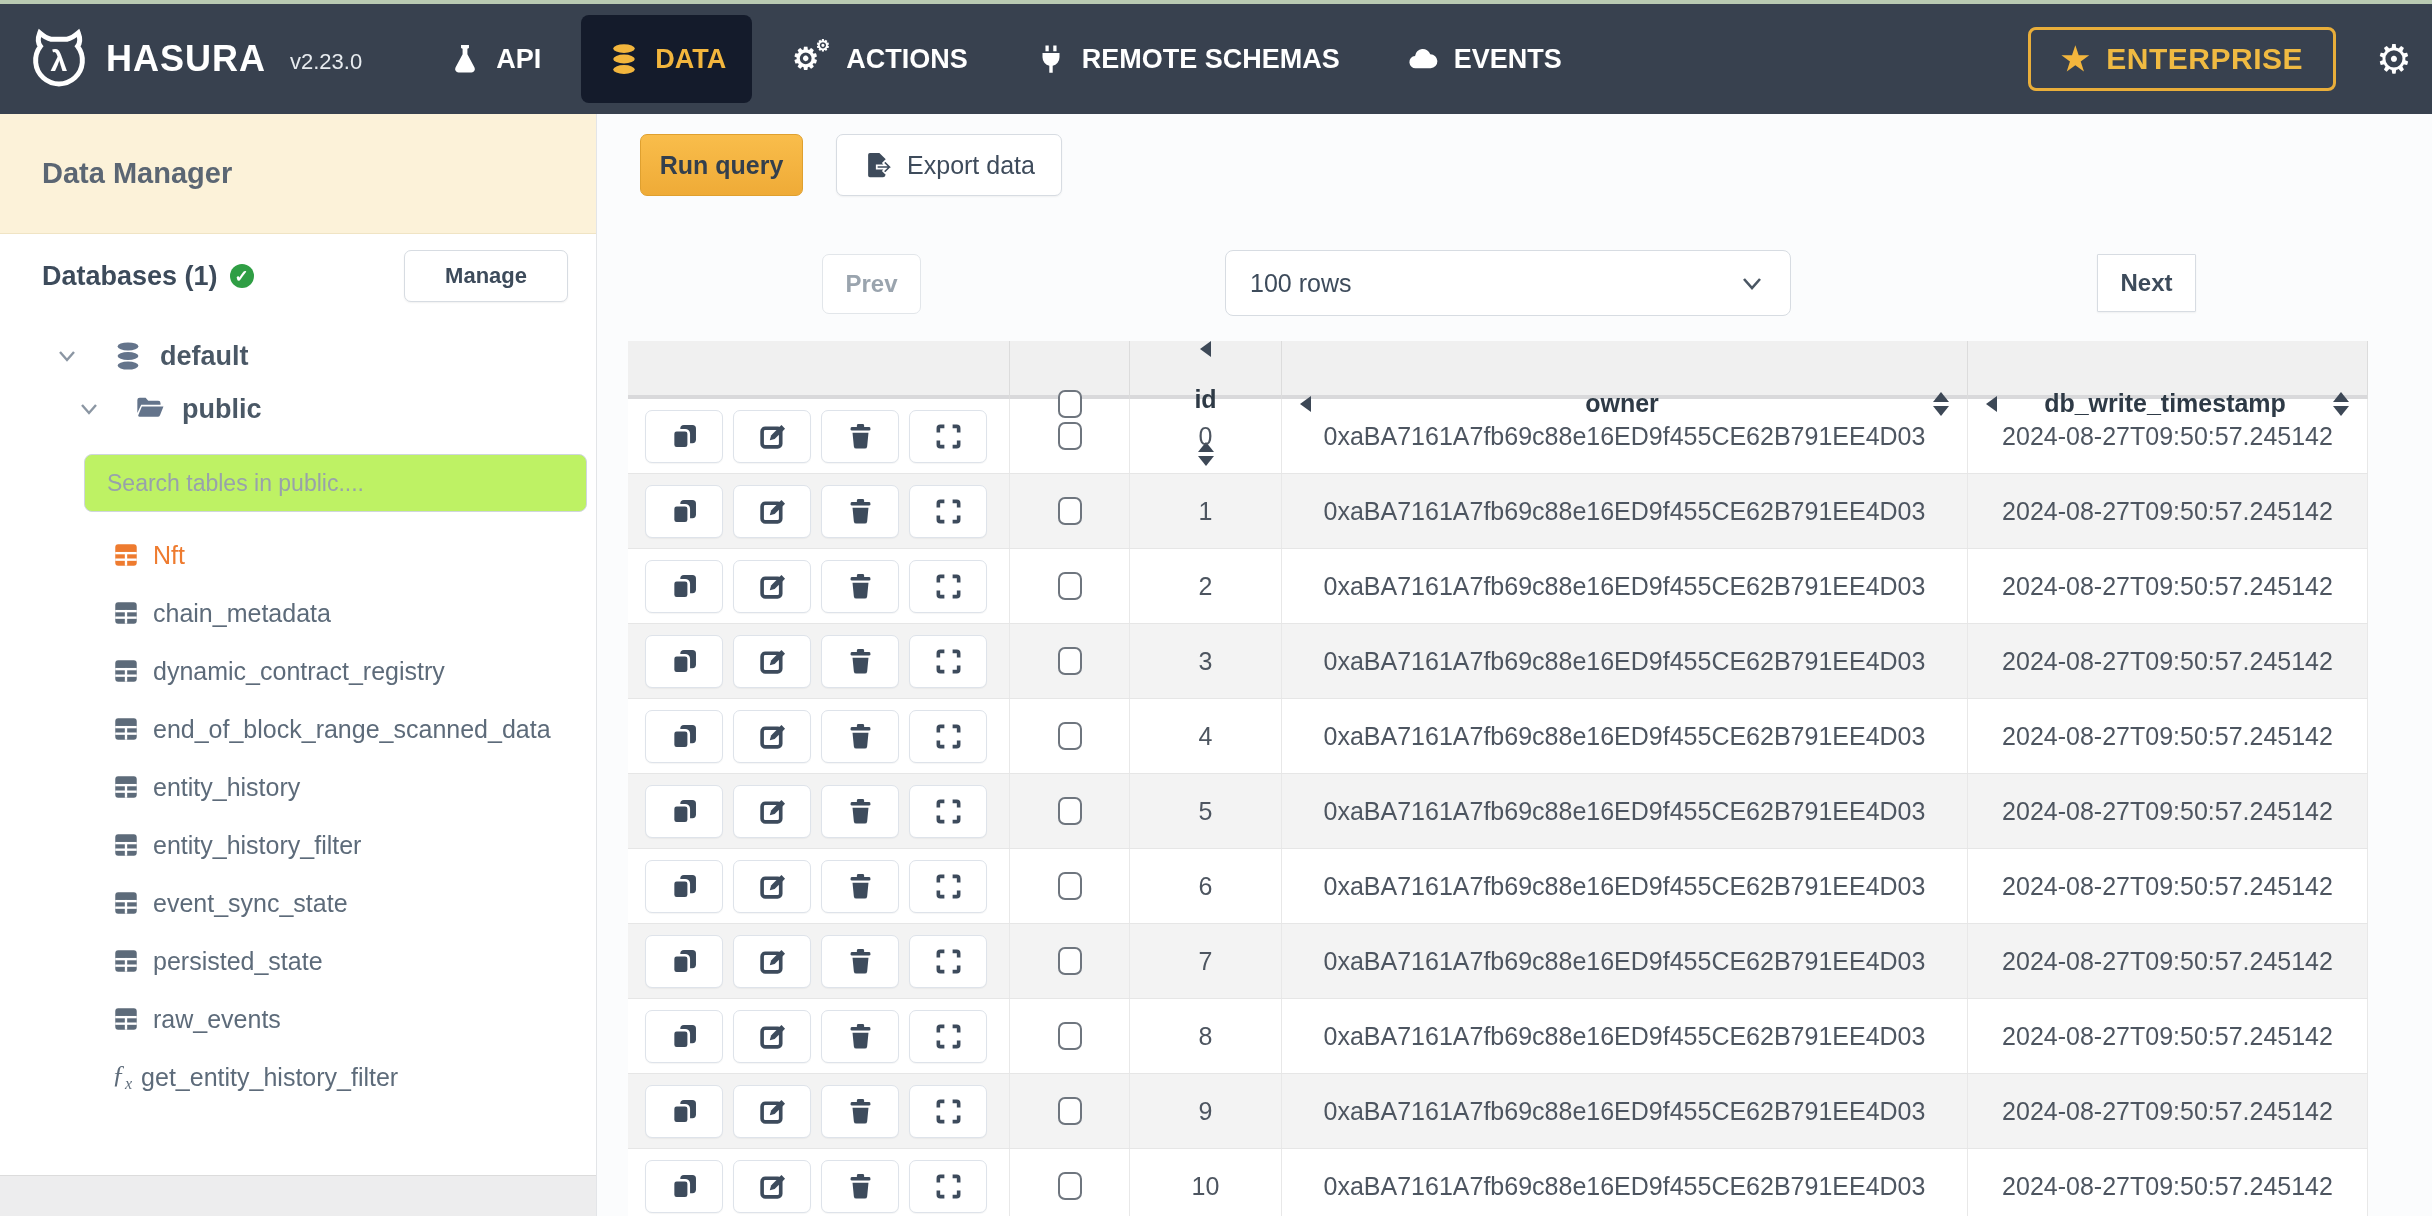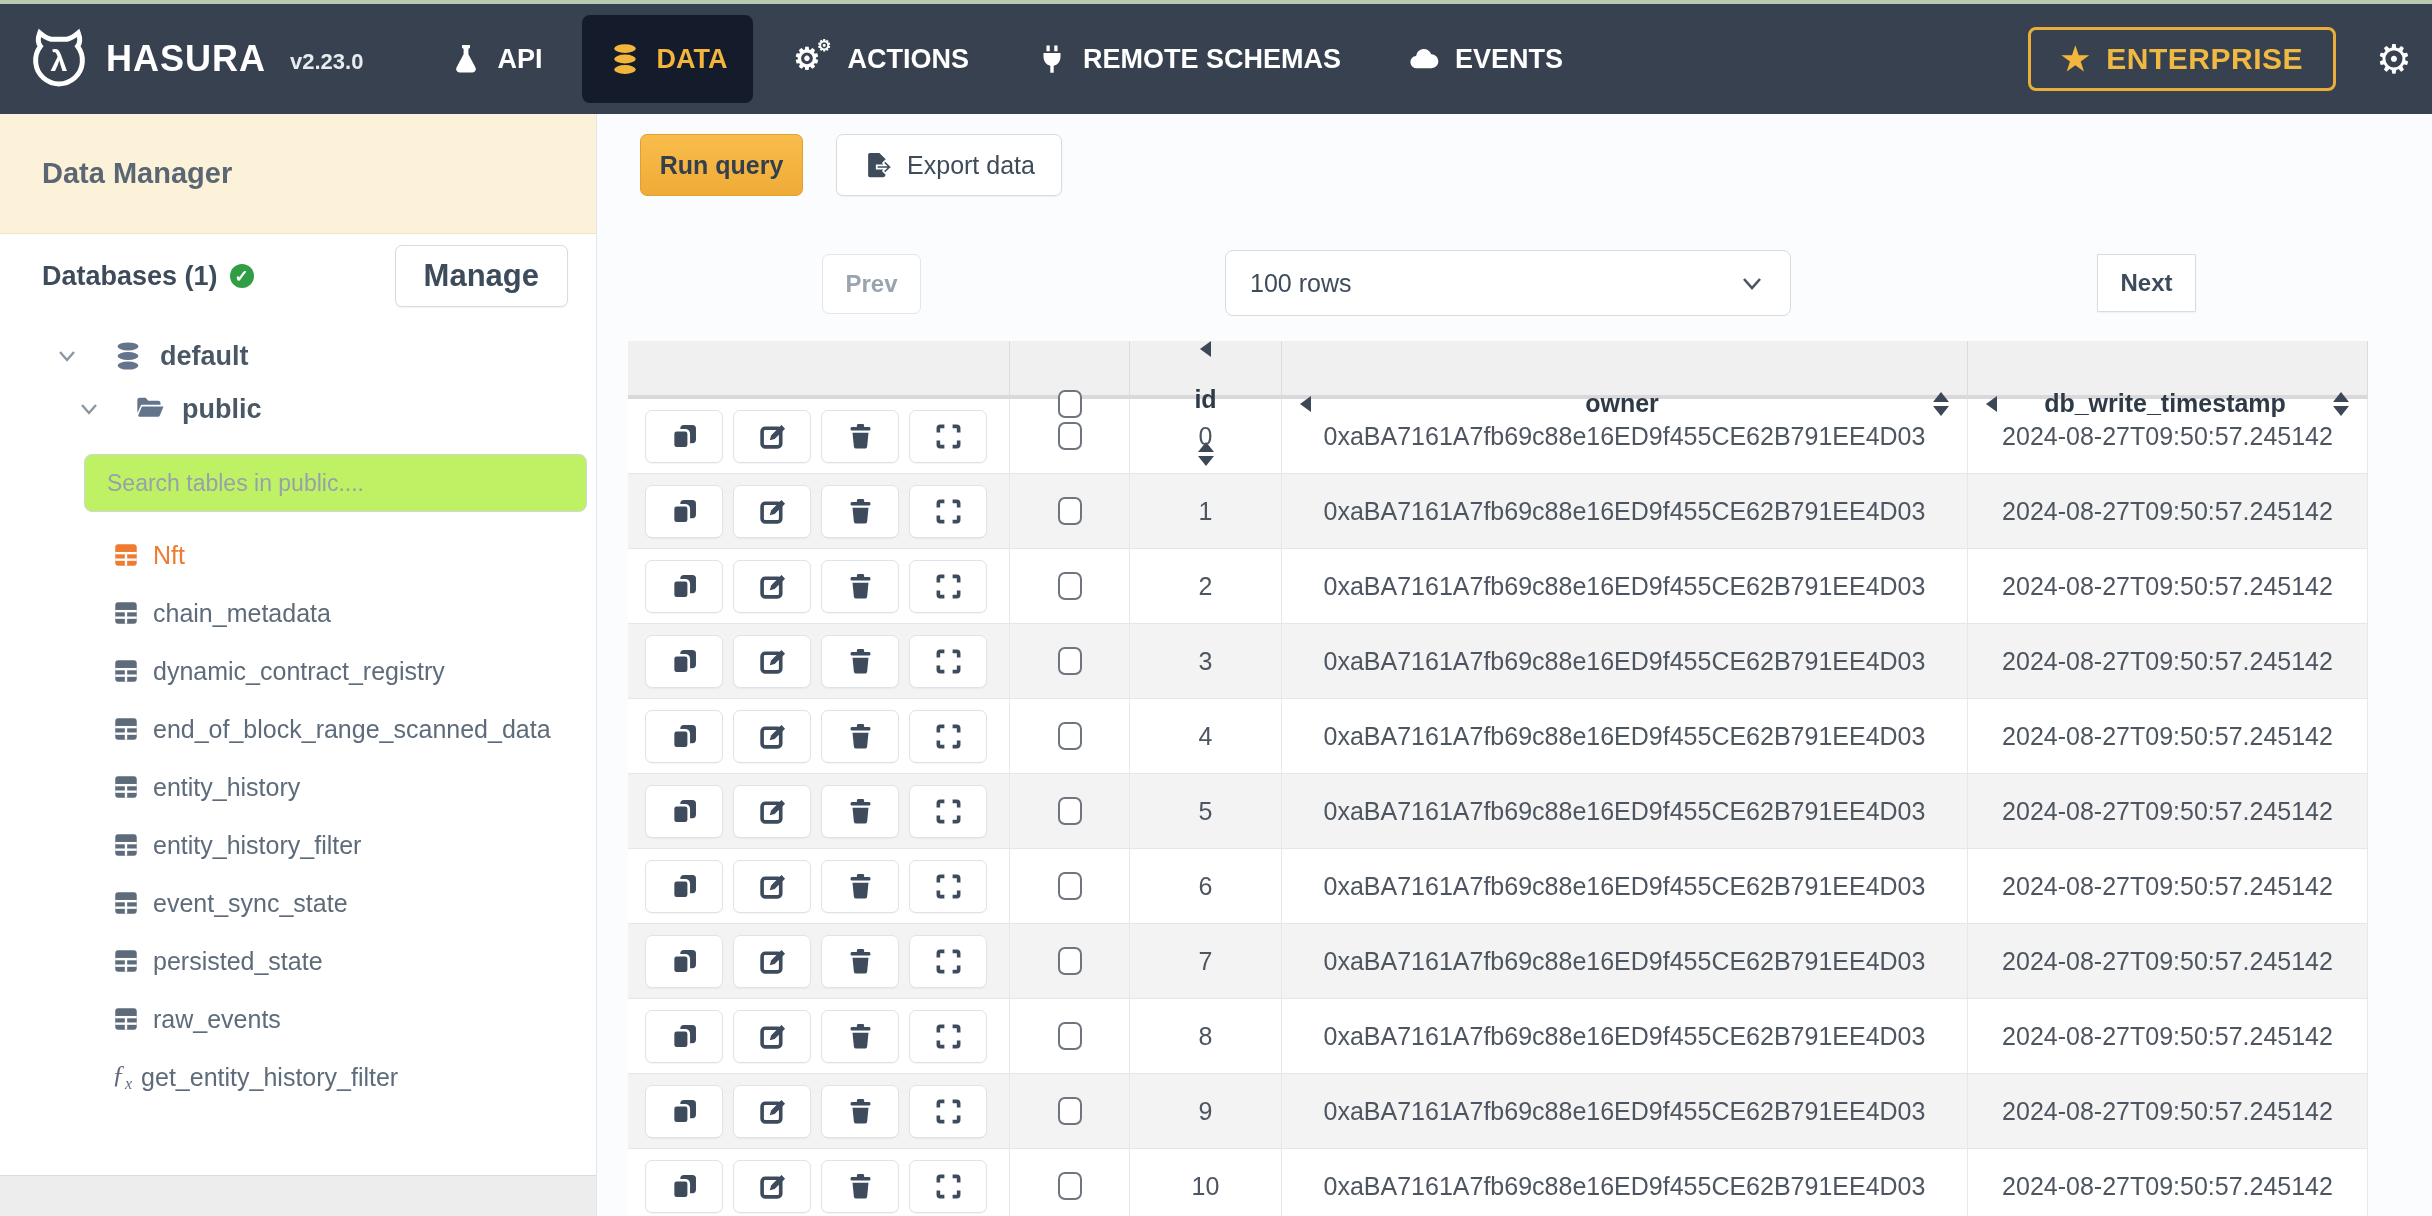--- a/index.html
+++ b/index.html
@@ -6,21 +6,21 @@
   html,body { width:2432px; height:1216px; overflow:hidden; background:#fbfcfd;
               font-family:"Liberation Sans", sans-serif; }
   .page { position:relative; width:2432px; height:1216px; }
 
   
   .top-strip { height:4px; background:#b9cab2; }
   .topnav { height:110px; background:#38414f; display:flex; align-items:center; padding:0 26px; }
   .brand { display:flex; align-items:center; gap:14px; }
   .logo-svg { width:66px; height:66px; }
   .brand-name { color:#fff; font-weight:bold; font-size:36px; letter-spacing:1px; }
-  .brand-version { color:#e8ecf0; font-size:22px; margin-left:10px; margin-top:6px;font-weight:bold; }
+  .brand-version { color:#e8ecf0; font-size:22px; margin-left:10px; margin-top:6px; }
   .nav-items { display:flex; align-items:center; margin-left:60px; gap:14px; }
   .nav-item { display:flex; align-items:center; gap:14px; color:#fff; font-weight:bold;
               font-size:27px; padding:0 26px; height:88px; border-radius:8px; cursor:pointer; }
   .nav-item .nicon { display:inline-flex; width:34px; height:34px; align-items:center; justify-content:center; }
   .nav-item.active { background:#141b2b; color:#f3b63d; }
   .nav-item.active svg { fill:#f3b63d; }
   .nav-item svg { fill:#fff; }
   .cogs { color:#fff; font-size:30px; line-height:1; position:relative; width:40px; }
   .cogs .cog-small { position:absolute; font-size:16px; top:-6px; right:2px; }
   .nav-right { margin-left:auto; display:flex; align-items:center; gap:40px; }
@@ -37,21 +37,21 @@
   .sidebar { width:597px; background:#fff; border-right:1px solid #e3e5e8; position:relative; }
   .sidebar-header { height:120px; background:#fcf2d9; border-bottom:1px solid #f0e4c4;
                     display:flex; align-items:center; padding-left:42px; }
   .sidebar-header h2 { font-size:29px; color:#5b6673; font-weight:bold; }
   .db-row { display:flex; align-items:center; margin:14px 28px 0 42px; height:56px; }
   .db-label { font-size:27px; font-weight:bold; color:#3d4b5b; }
   .check-badge { width:24px; height:24px; border-radius:50%; background:#2f9e44; color:#fff;
                  font-size:17px; display:inline-flex; align-items:center; justify-content:center;
                  margin-left:12px; font-weight:bold; }
   .manage-btn { margin-left:auto; background:#fff; border:1px solid #d7dce2; border-radius:7px;
-                font-size:31px; font-weight:bold; color:#3d4b5b; padding:12px 28px;
+                font-size:22px; font-weight:bold; color:#3d4b5b; padding:12px 40px;
                 box-shadow:0 1px 2px rgba(0,0,0,.06); cursor:pointer; }
   .tree-row { display:flex; align-items:center; gap:16px; cursor:pointer; }
   .tree-row.db { margin:24px 0 0 56px; height:56px; }
   .tree-row.schema { margin:2px 0 0 78px; height:46px; }
   .chev { width:22px; height:22px; stroke:#8b96a3; fill:none; stroke-width:2.4; }
   .tree-icon { width:32px; height:32px; fill:#64748b; margin-left:18px; }
   .tree-label { font-size:27px; font-weight:bold; color:#4a5866; }
   .search-box { margin:22px 0 0 84px; width:503px; height:58px; border:1px solid #cfd6dd;
                 border-radius:8px; background:#bef264; font-size:23px; color:#4a5866;
                 padding:0 22px; outline:none; }

